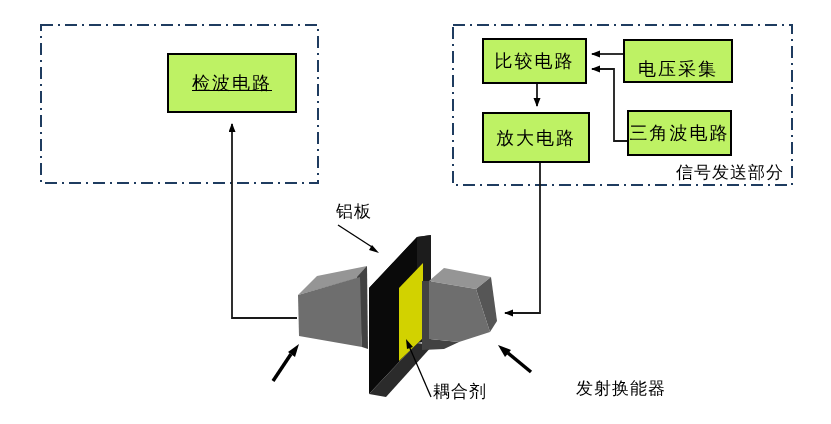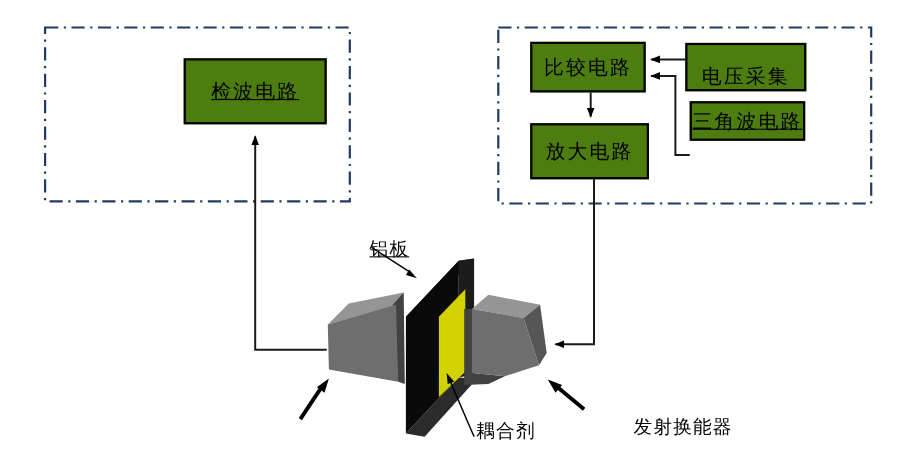--- a/index.html
+++ b/index.html
@@ -6,39 +6,39 @@
   .canvas{
     position:relative;
     width:831px;height:424px;
     background:#fff;
     font-family:"Liberation Serif","DejaVu Serif",serif;
     overflow:hidden;
   }
   .artwork{position:absolute;left:0;top:0;z-index:1;}
   .cbox{
     position:absolute;z-index:2;
-    border:2.5px solid #000;background:#4d7c0f;
+    border:2.5px solid #000;background:#bef264;
     display:flex;align-items:center;justify-content:center;
     font-size:18px;letter-spacing:2px;color:#000;
     box-sizing:border-box;white-space:nowrap;
   }
   .flabel{
     position:absolute;z-index:2;
     font-size:17px;letter-spacing:1px;color:#000;white-space:nowrap;
   }
   
   .box-detector  {left:167px;top:53px;width:130px;height:60px;text-decoration:underline;}
   .box-comparator{left:482px;top:38px;width:105px;height:46px;}
   .box-voltage   {left:623px;top:39px;width:110px;height:44px;align-items:flex-end;}
   .box-amplifier {left:482px;top:112px;width:108px;height:51px;}
-  .box-triangle  {left:627px;top:92px;width:105px;height:36px;text-decoration:underline;}
+  .box-triangle  {left:627px;top:110px;width:105px;height:46px;}
   
   .lbl-recv-section {left:50px;top:150px;}
   .lbl-send-section {left:676px;top:161px;}
-  .lbl-plate        {left:336px;top:215px;text-decoration:underline;}
+  .lbl-plate        {left:336px;top:200px;}
   .lbl-couplant     {left:433px;top:380px;}
   .lbl-recv-trans   {left:169px;top:377px;}
   .lbl-send-trans   {left:576px;top:377px;}
 </style>
 </head>
 <body>
 
 <div class="canvas">
 
   <svg class="artwork" width="831" height="424" viewBox="0 0 831 424">
@@ -109,17 +109,18 @@
   <div class="cbox box-voltage">
     <span>电压采集</span>
   </div>
   <div class="cbox box-amplifier">
     <span>放大电路</span>
   </div>
   <div class="cbox box-triangle">
     <span>三角波电路</span>
   </div>
 
+  <div class="flabel lbl-send-section">信号发送部分</div>
   <div class="flabel lbl-plate">铝板</div>
   <div class="flabel lbl-couplant">耦合剂</div>
   <div class="flabel lbl-send-trans">发射换能器</div>
 
 </div>
 
 </body></html>

